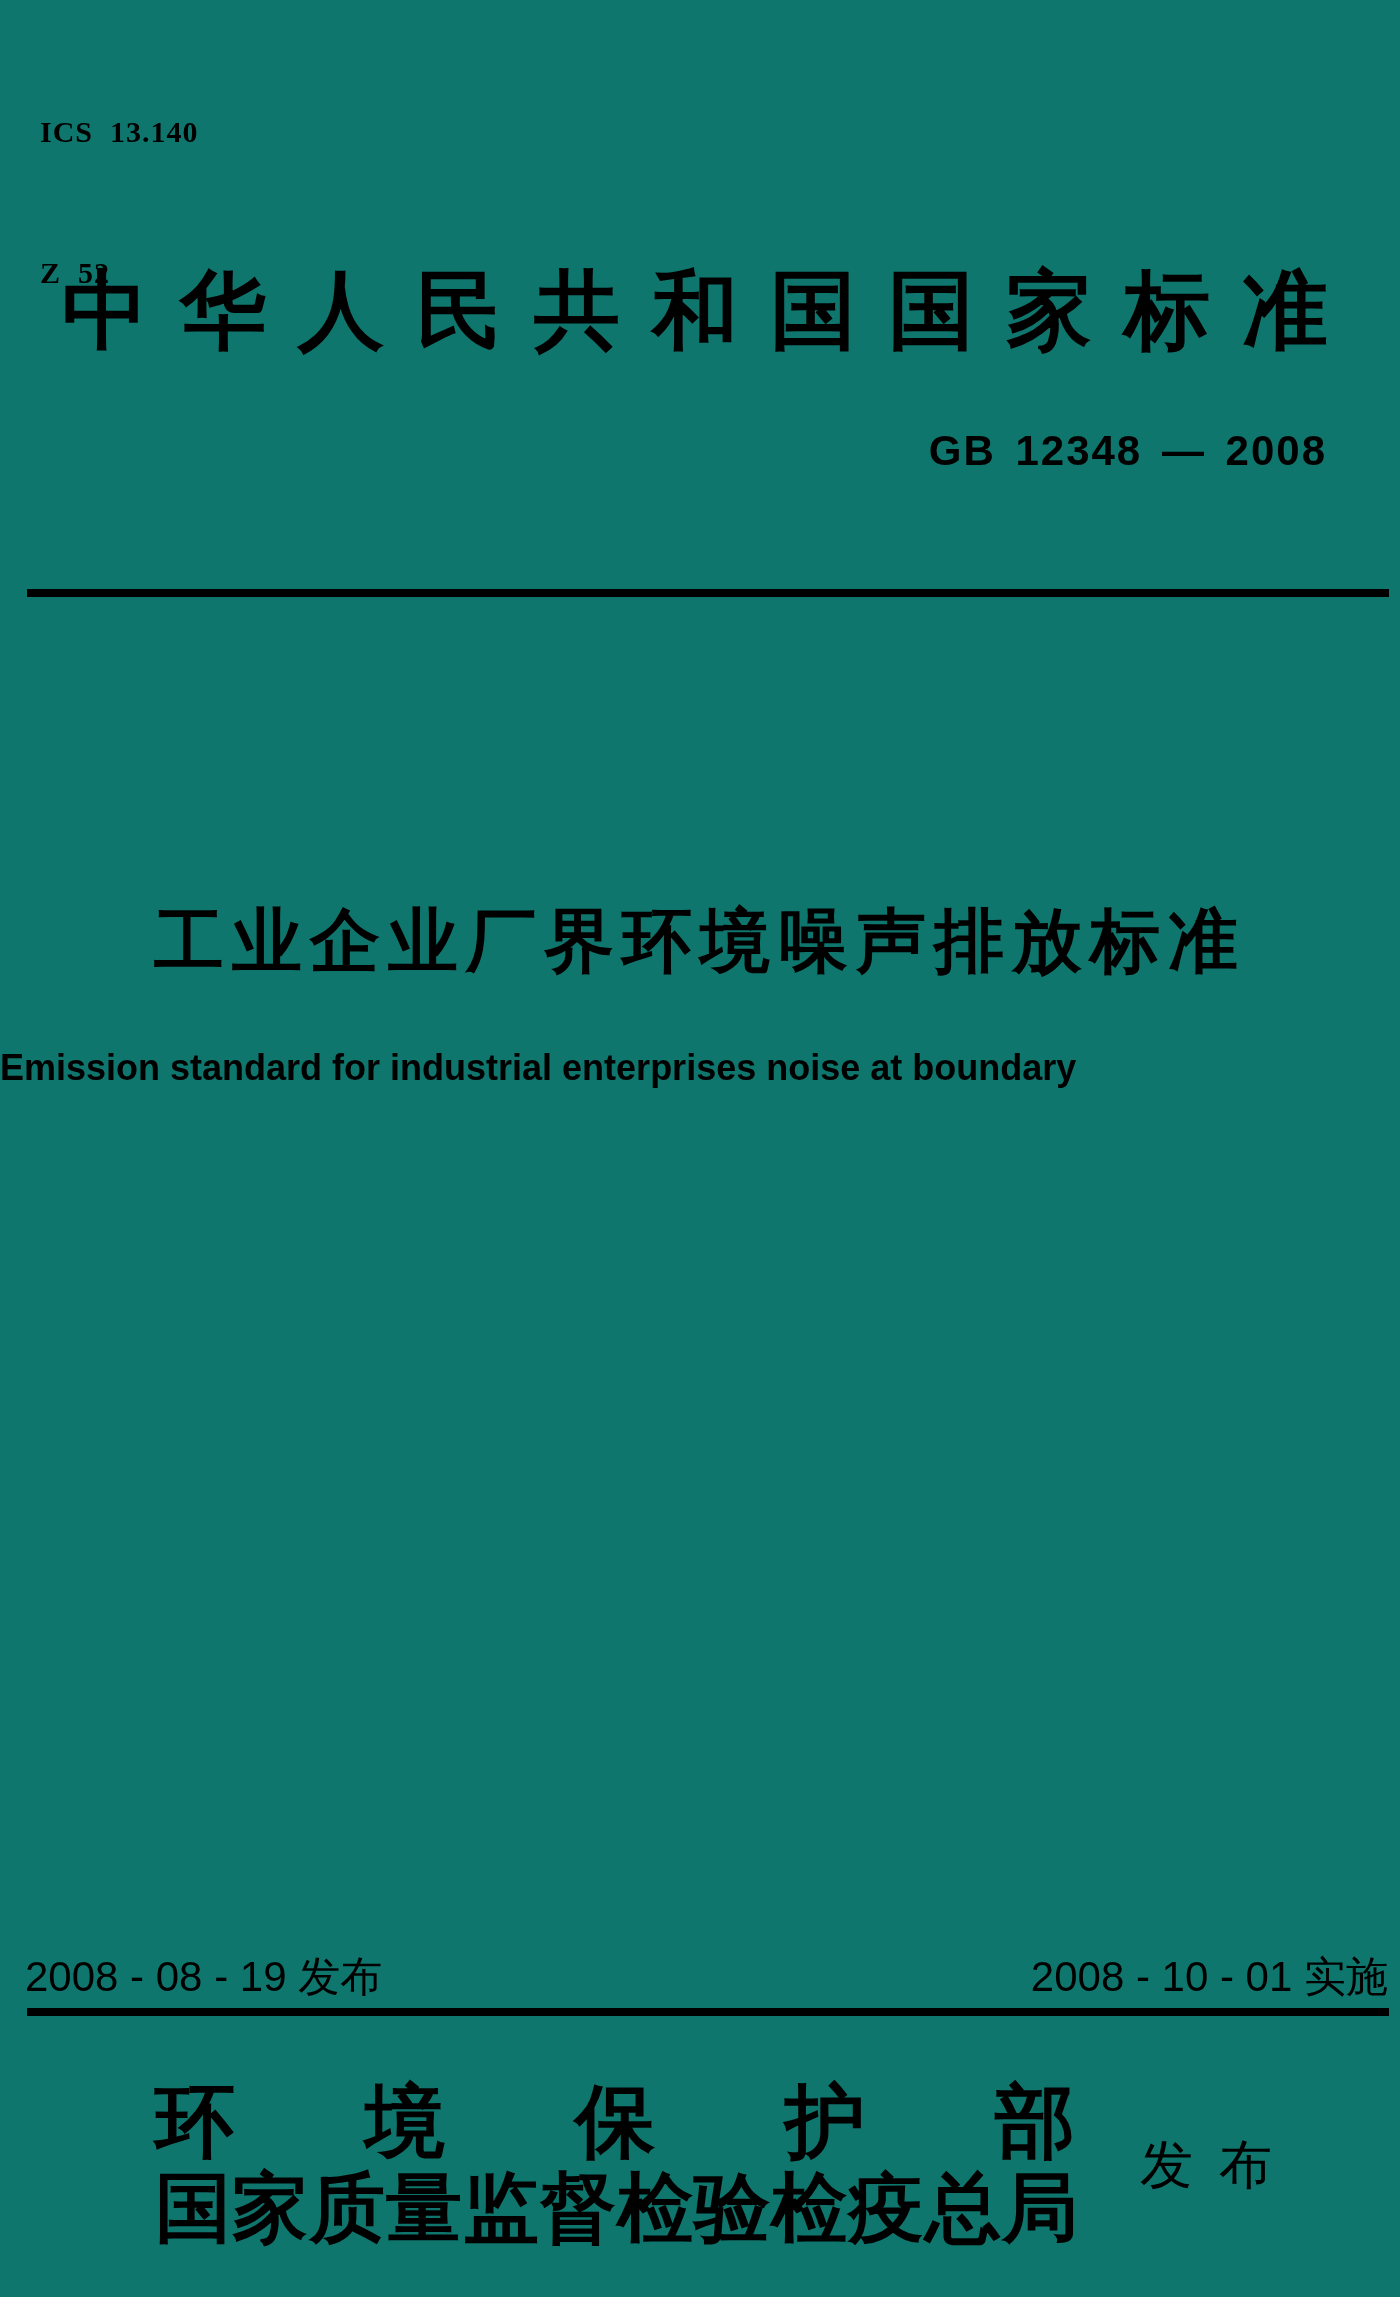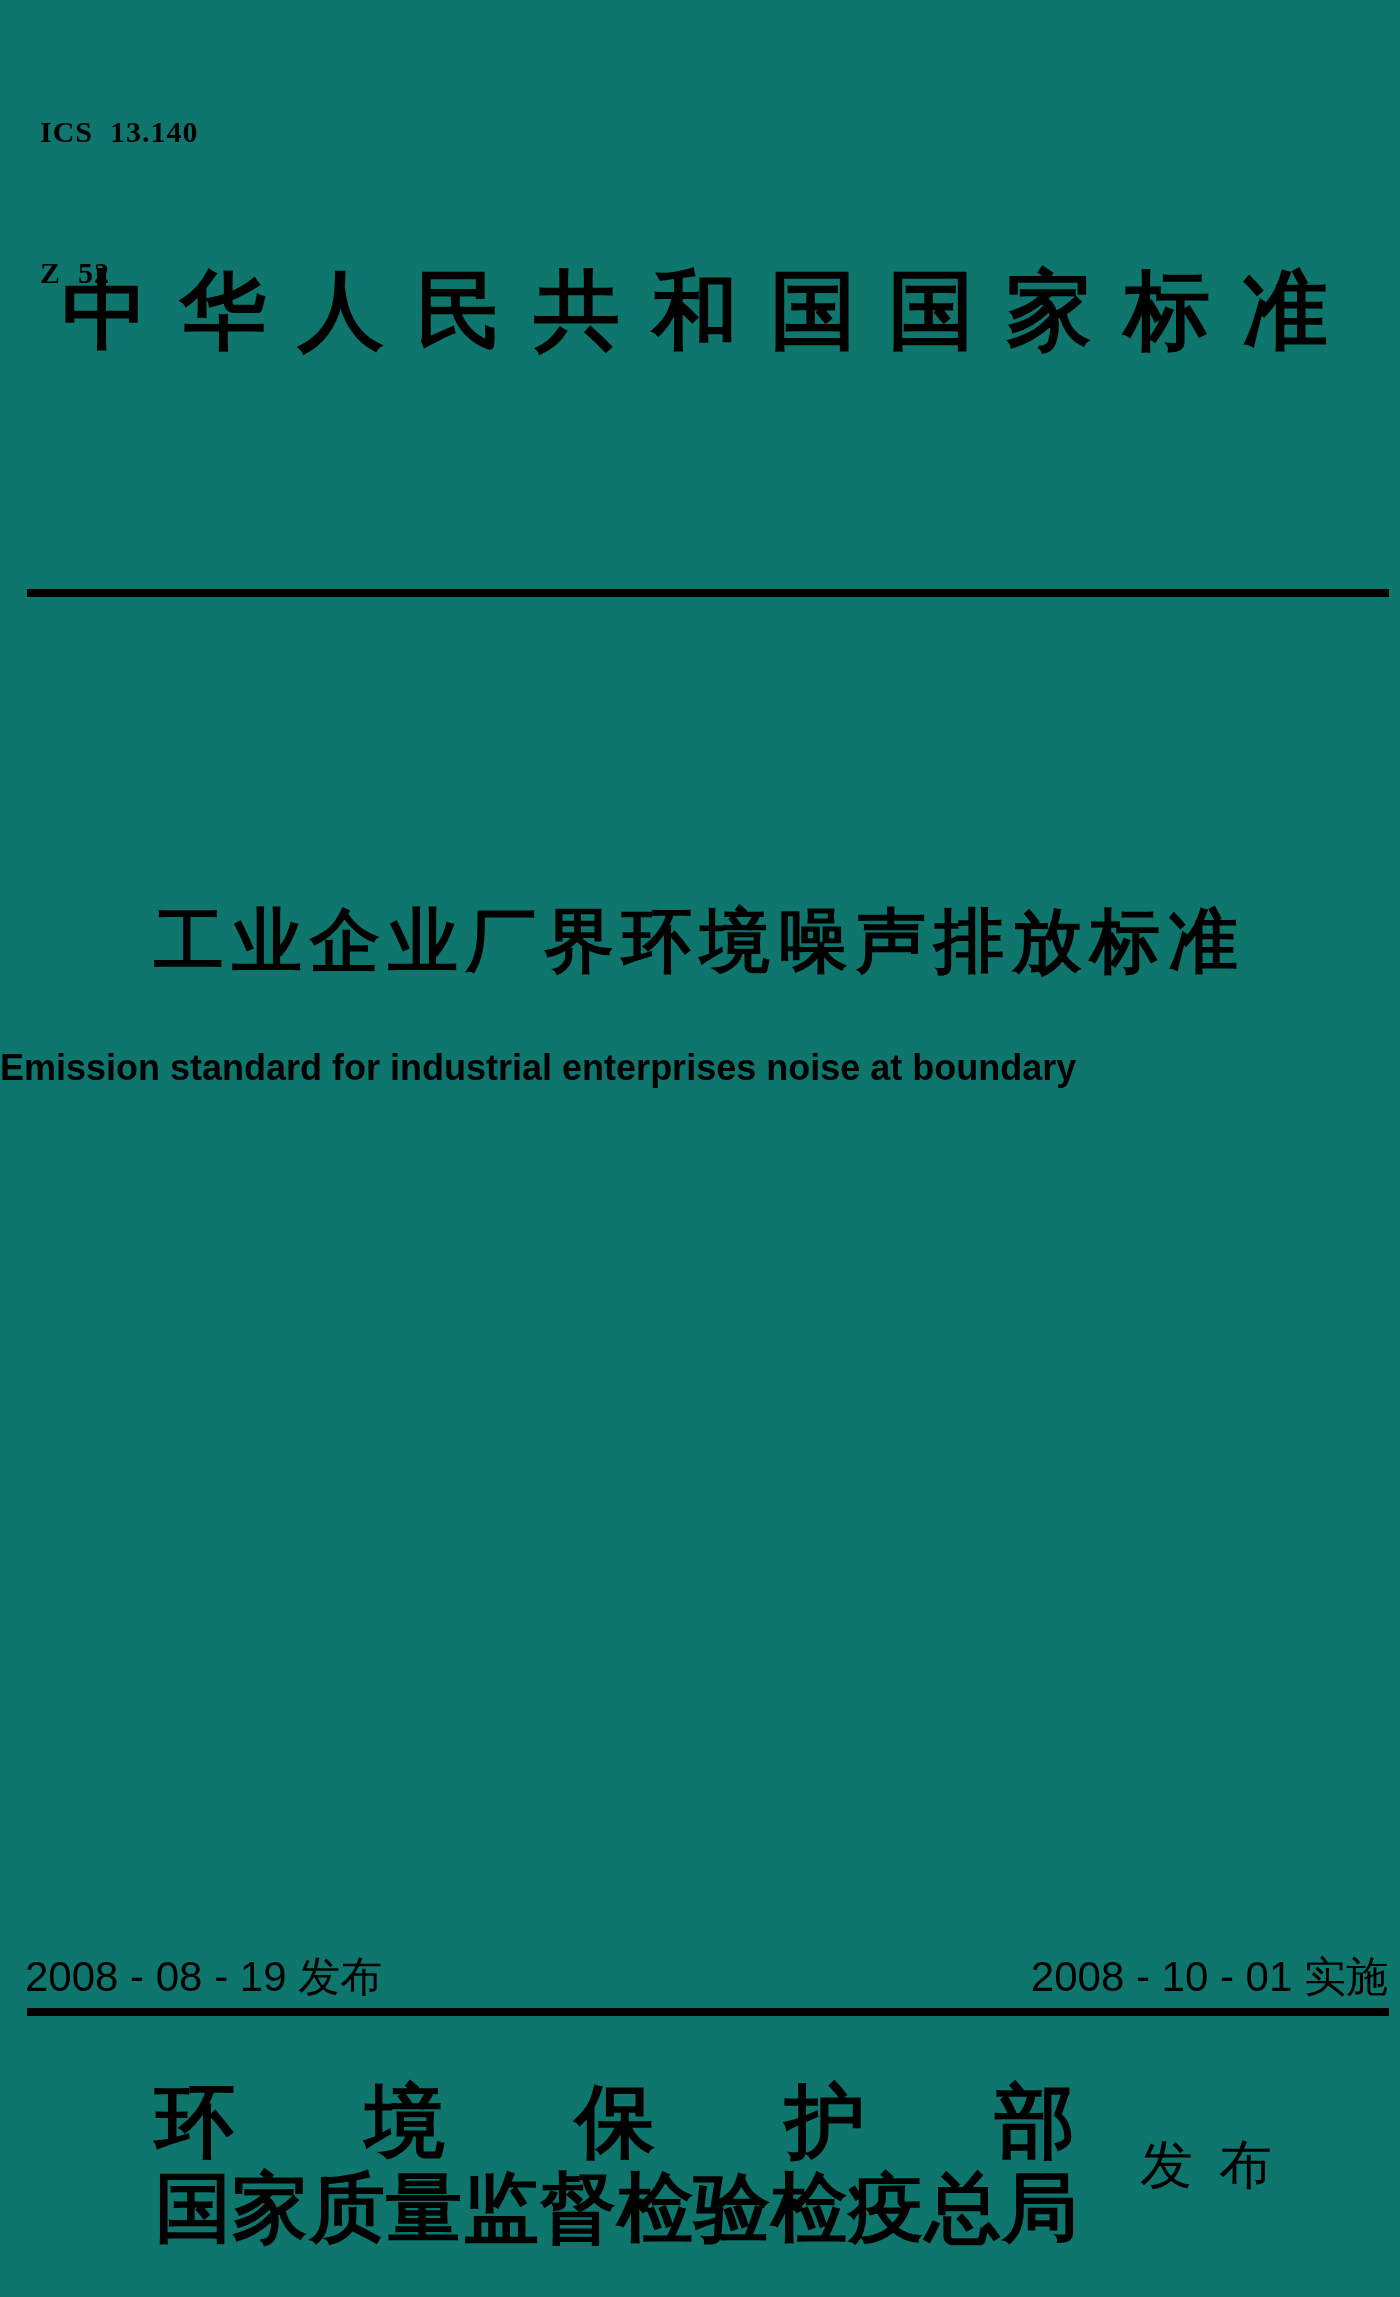--- a/index.html
+++ b/index.html
@@ -169,20 +169,21 @@
 
 <div class="page">
 
   <div class="ics-block">
     <div>ICS  13.140</div>
     <div>Z  52</div>
   </div>
 
   <div class="header-title">中华人民共和国国家标准</div>
 
+  <div class="std-number">GB 12348 — 2008</div>
 
 
   <div class="rule rule-top"></div>
 
   <div class="title-zh">工业企业厂界环境噪声排放标准</div>
 
   <div class="title-en">Emission standard for industrial enterprises noise at boundary</div>
 
   <div class="date date-issue">2008 - 08 - 19 发布</div>
 

